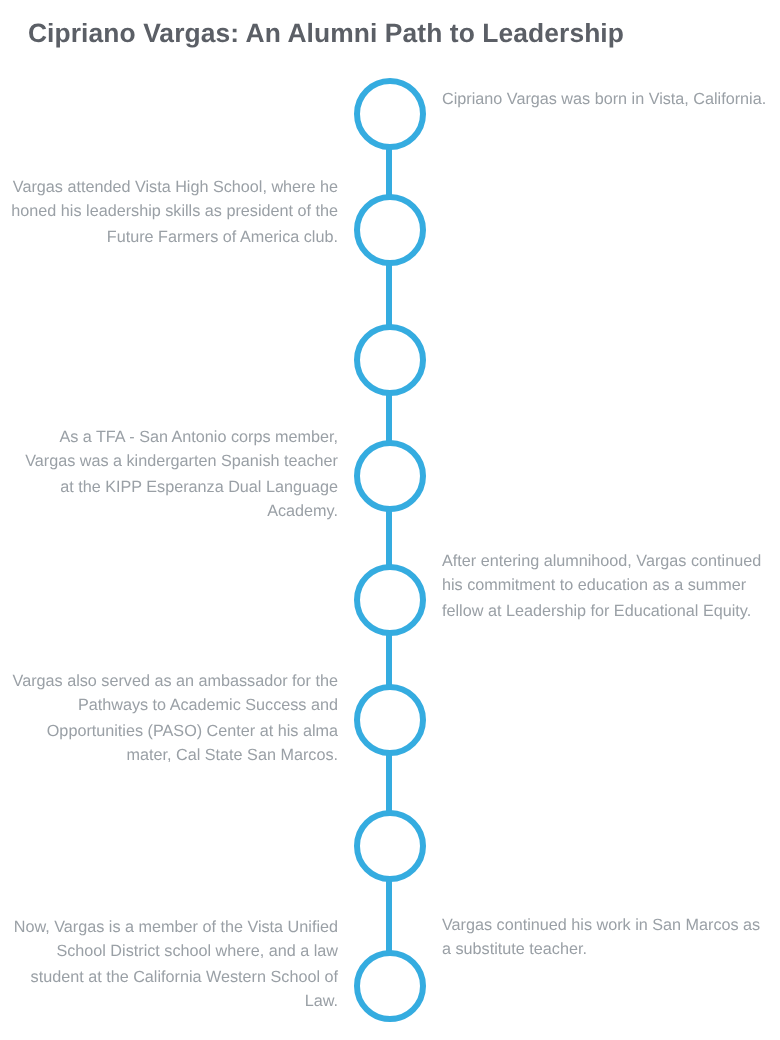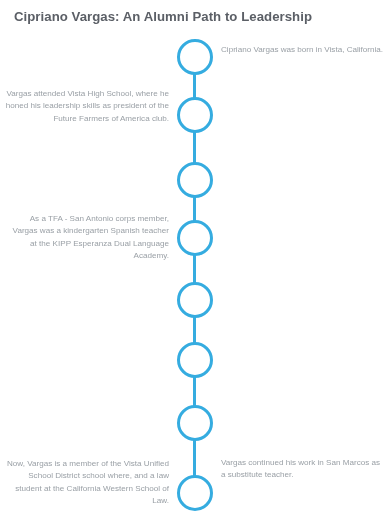--- a/index.html
+++ b/index.html
@@ -94,19 +94,21 @@
   <div class="node" style="top:405px;"></div>
   <div class="node" style="top:475px;"></div>
 
   <div class="entry right" style="top:44px;">Cipriano Vargas was born in Vista, California.</div>
 
   <div class="entry left" style="top:88px;">Vargas attended Vista High School, where he honed his leadership skills as president of the Future Farmers of America club.</div>
 
 
   <div class="entry left" style="top:213px;">As a TFA - San Antonio corps member, Vargas was a kindergarten Spanish teacher at the KIPP Esperanza Dual Language Academy.</div>
 
+  <div class="entry right" style="top:275px;">After entering alumnihood, Vargas continued his commitment to education as a summer fellow at Leadership for Educational Equity.</div>
 
+  <div class="entry left" style="top:335px;">Vargas also served as an ambassador for the Pathways to Academic Success and Opportunities (PASO) Center at his alma mater, Cal State San Marcos.</div>
 
   <div class="entry right" style="top:425px;margin-top:32px;">Vargas continued his work in San Marcos as a substitute teacher.</div>
 
   <div class="entry left" style="top:458px;">Now, Vargas is a member of the Vista Unified School District school where, and a law student at the California Western School of Law.</div>
 
 </div>
 
 </body></html>

